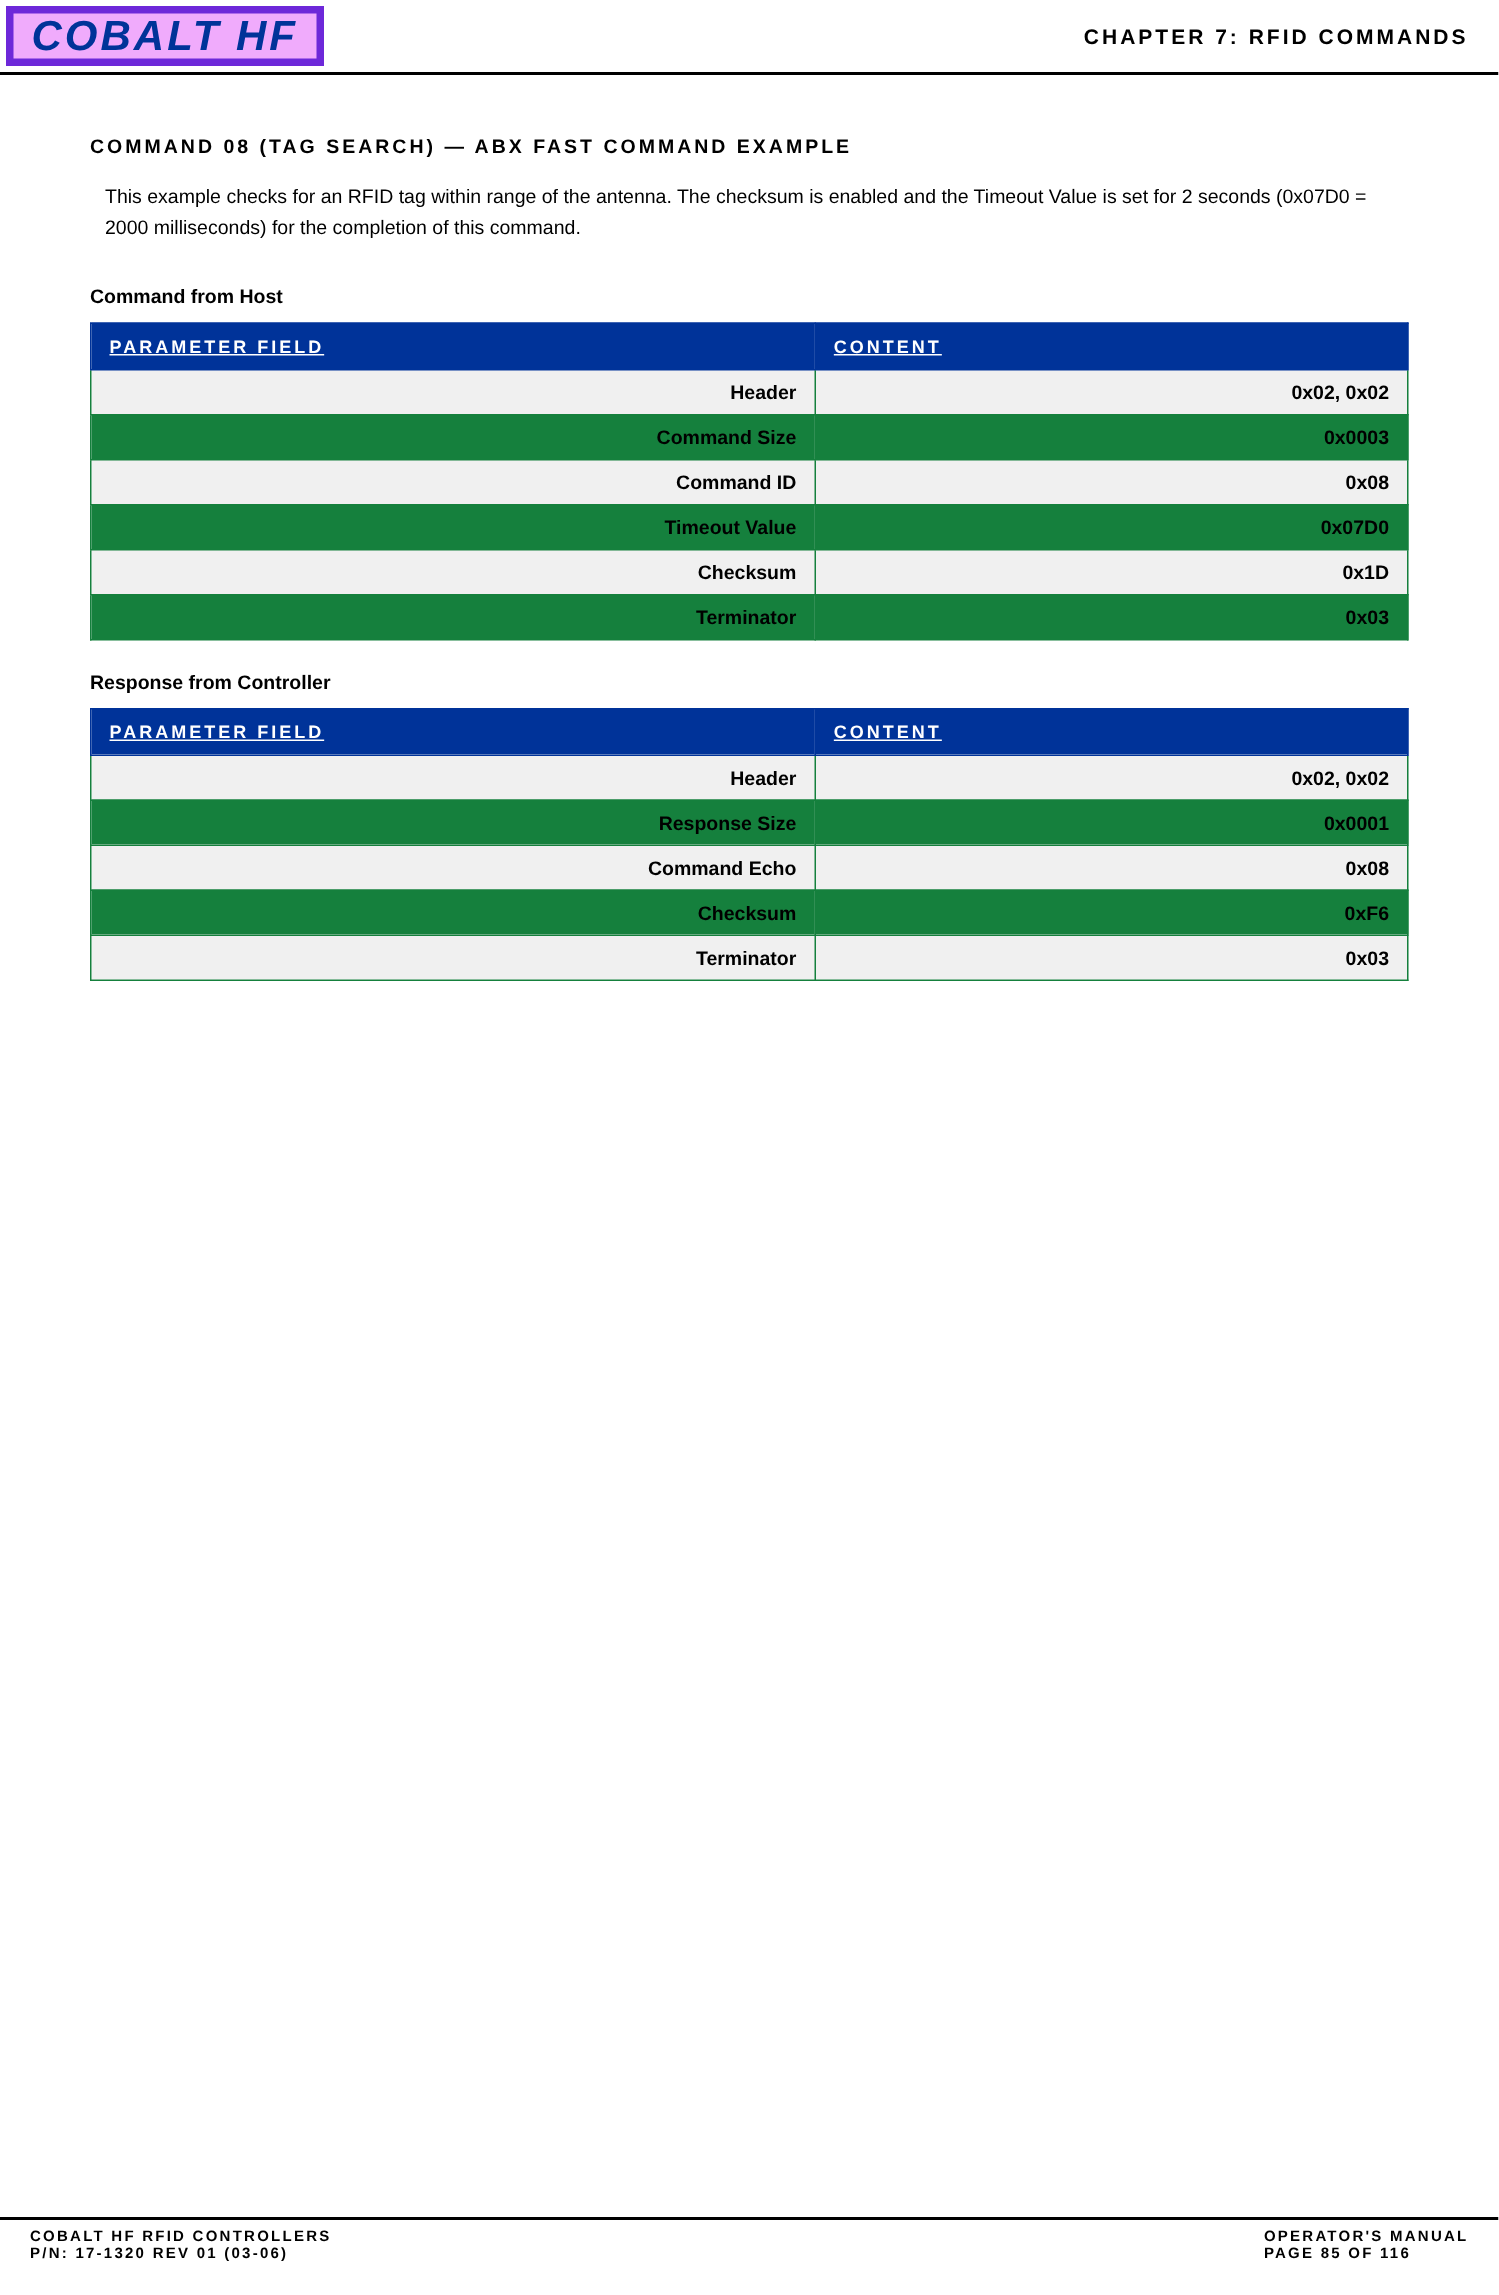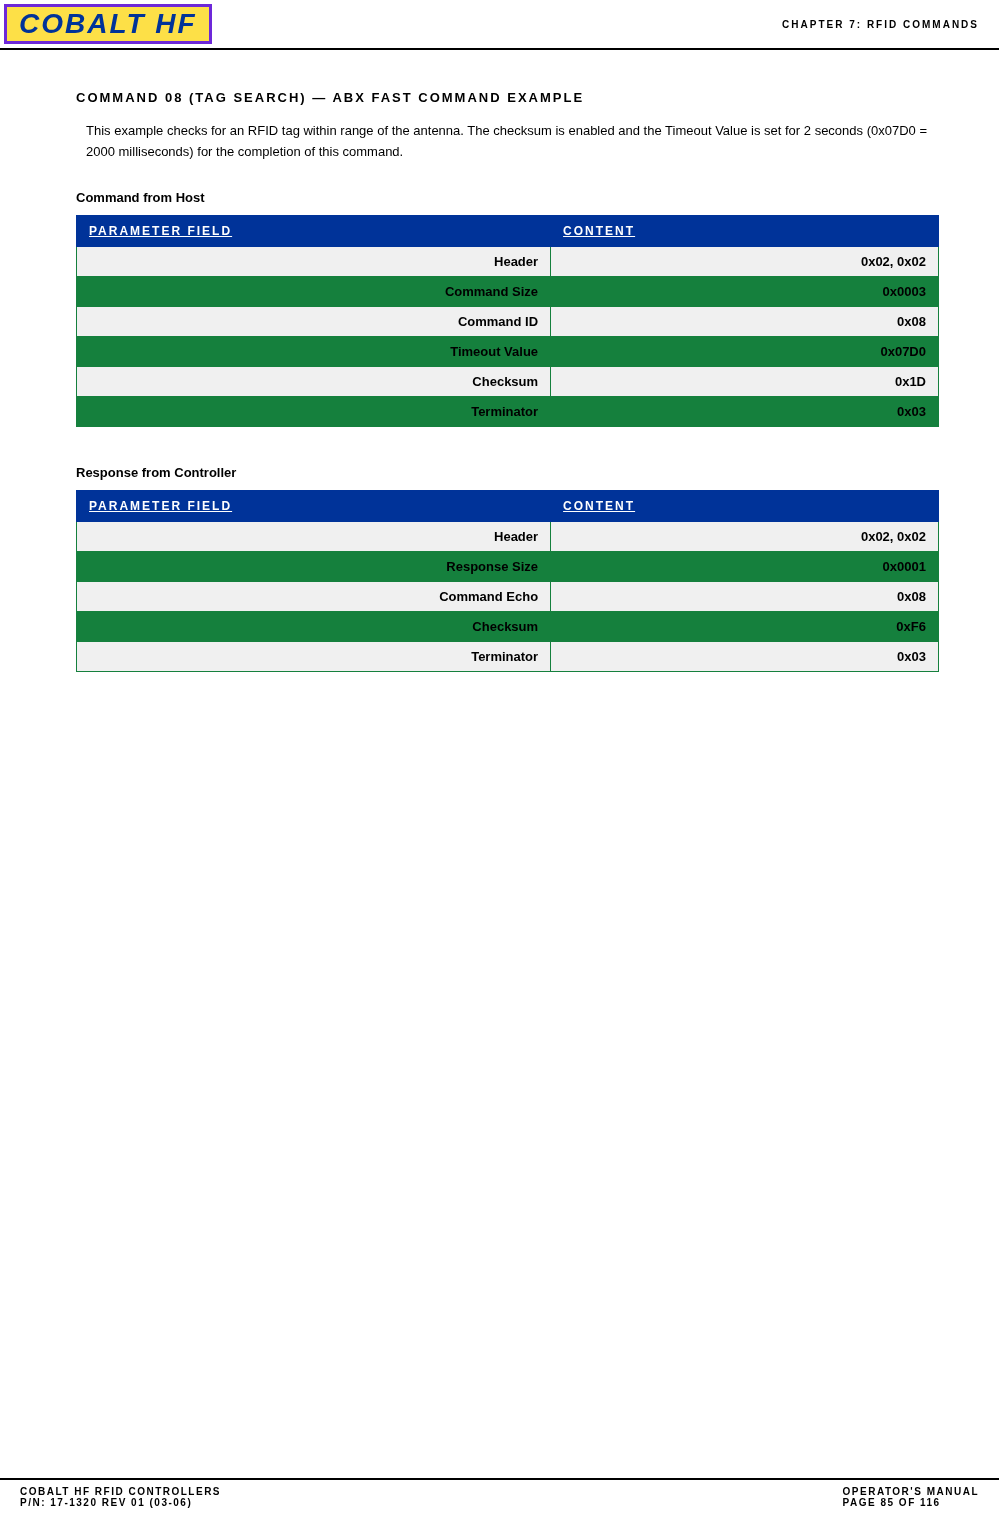--- a/index.html
+++ b/index.html
@@ -14,49 +14,49 @@
     }
 
     
     .page-header {
       display: flex;
       align-items: stretch;
       border-bottom: 2px solid #000;
       height: 50px;
     }
     .logo-box {
-      background: #fde047;
-      border: 3px solid #6d28d9;
+      background: #f0abfc;
+      border: 5px solid #6d28d9;
       display: flex;
       align-items: center;
       padding: 4px 12px;
       margin: 4px;
     }
     .logo-text {
       font-size: 28px;
       font-weight: 900;
       color: #003399;
       letter-spacing: 2px;
       font-style: italic;
     }
     .chapter-title {
       flex: 1;
       display: flex;
       align-items: center;
       justify-content: flex-end;
       padding-right: 20px;
-      font-size: 10px;
+      font-size: 14px;
       font-weight: bold;
       letter-spacing: 2px;
       color: #000;
     }
 
     
     .main-content {
-      padding: 40px 60px 40px 76px;
+      padding: 40px 60px 40px 60px;
     }
 
     .command-title {
       font-size: 13px;
       font-weight: bold;
       letter-spacing: 2px;
       text-transform: uppercase;
       margin-bottom: 16px;
     }
 
@@ -70,21 +70,21 @@
     .section-label {
       font-size: 13px;
       font-weight: bold;
       margin-bottom: 10px;
     }
 
     
     .data-table {
       width: 100%;
       border-collapse: collapse;
-      margin-bottom: 38px;
+      margin-bottom: 20px;
     }
 
     .data-table thead tr {
       background-color: #003399;
     }
 
     .data-table thead th {
       color: #fff;
       font-size: 12px;
       font-weight: bold;

